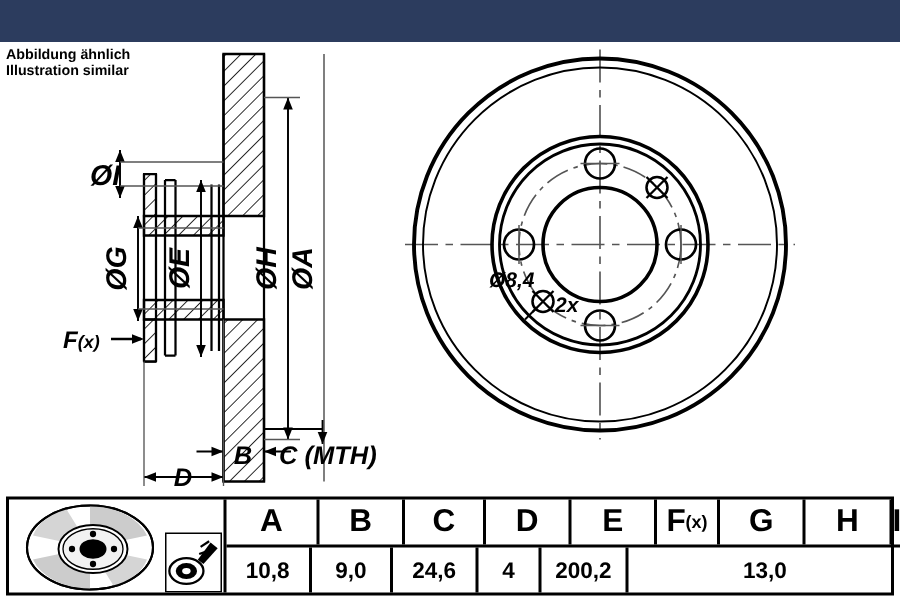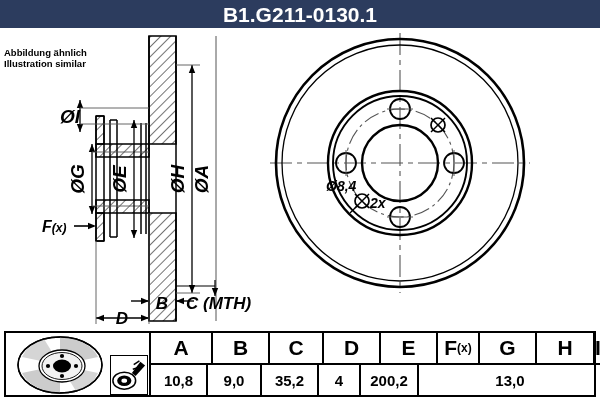--- a/index.html
+++ b/index.html
@@ -21,21 +21,21 @@
     display:flex;align-items:center;justify-content:center;gap:32px;
   }
   .header-title{
     color:#ffffff;font-size:21px;font-weight:bold;letter-spacing:0px;
     line-height:1;white-space:nowrap;
   }
 
   
   .subtitle{
     position:absolute;left:4px;top:31px;
-    font-size:9.5px;font-weight:bold;color:#000;line-height:11px;margin-top:16px;
+    font-size:9.5px;font-weight:bold;color:#000;line-height:11px;
   }
 
   
   .drawing{position:absolute;left:0;top:28px;width:600px;height:303px;font-style:italic;}
   .drawing svg{display:block;}
 
   
   .spec-table{
     position:absolute;left:4px;top:331px;width:592px;height:66px;
     border:2px solid #000;box-sizing:border-box;
@@ -68,21 +68,20 @@
     border:1.5px solid #000;box-sizing:border-box;background:#fff;
   }
 </style>
 </head>
 <body>
 
 <div id="page">
 
   <div class="header">
     <div class="header-inner">
-      <span class="header-title">B1.G211-0130.1</span>
     </div>
   </div>
 
   <div class="subtitle">
     <div>Abbildung ähnlich</div>
     <div>Illustration similar</div>
   </div>
 
   <div class="drawing">
   <svg width="600" height="303" viewBox="0 0 600 303" xmlns="http://www.w3.org/2000/svg">
@@ -282,21 +281,21 @@
             <span class="fx-main">F</span>
             <span class="fx-sub">(x)</span>
           </div>
         <div class="cell c-G">G</div>
         <div class="cell c-H">H</div>
         <div class="cell c-I">I</div>
       </div>
       <div class="tbl-row body">
         <div class="cell c-B">10,8</div>
         <div class="cell c-C">9,0</div>
-        <div class="cell c-D">35,2</div>
+        <div class="cell c-D">24,6</div>
         <div class="cell c-F">4</div>
         <div class="cell c-H">200,2</div>
         <div class="cell c-I">13,0</div>
       </div>
     </div>
   </div>
 
 </div>
 
 </body></html>

